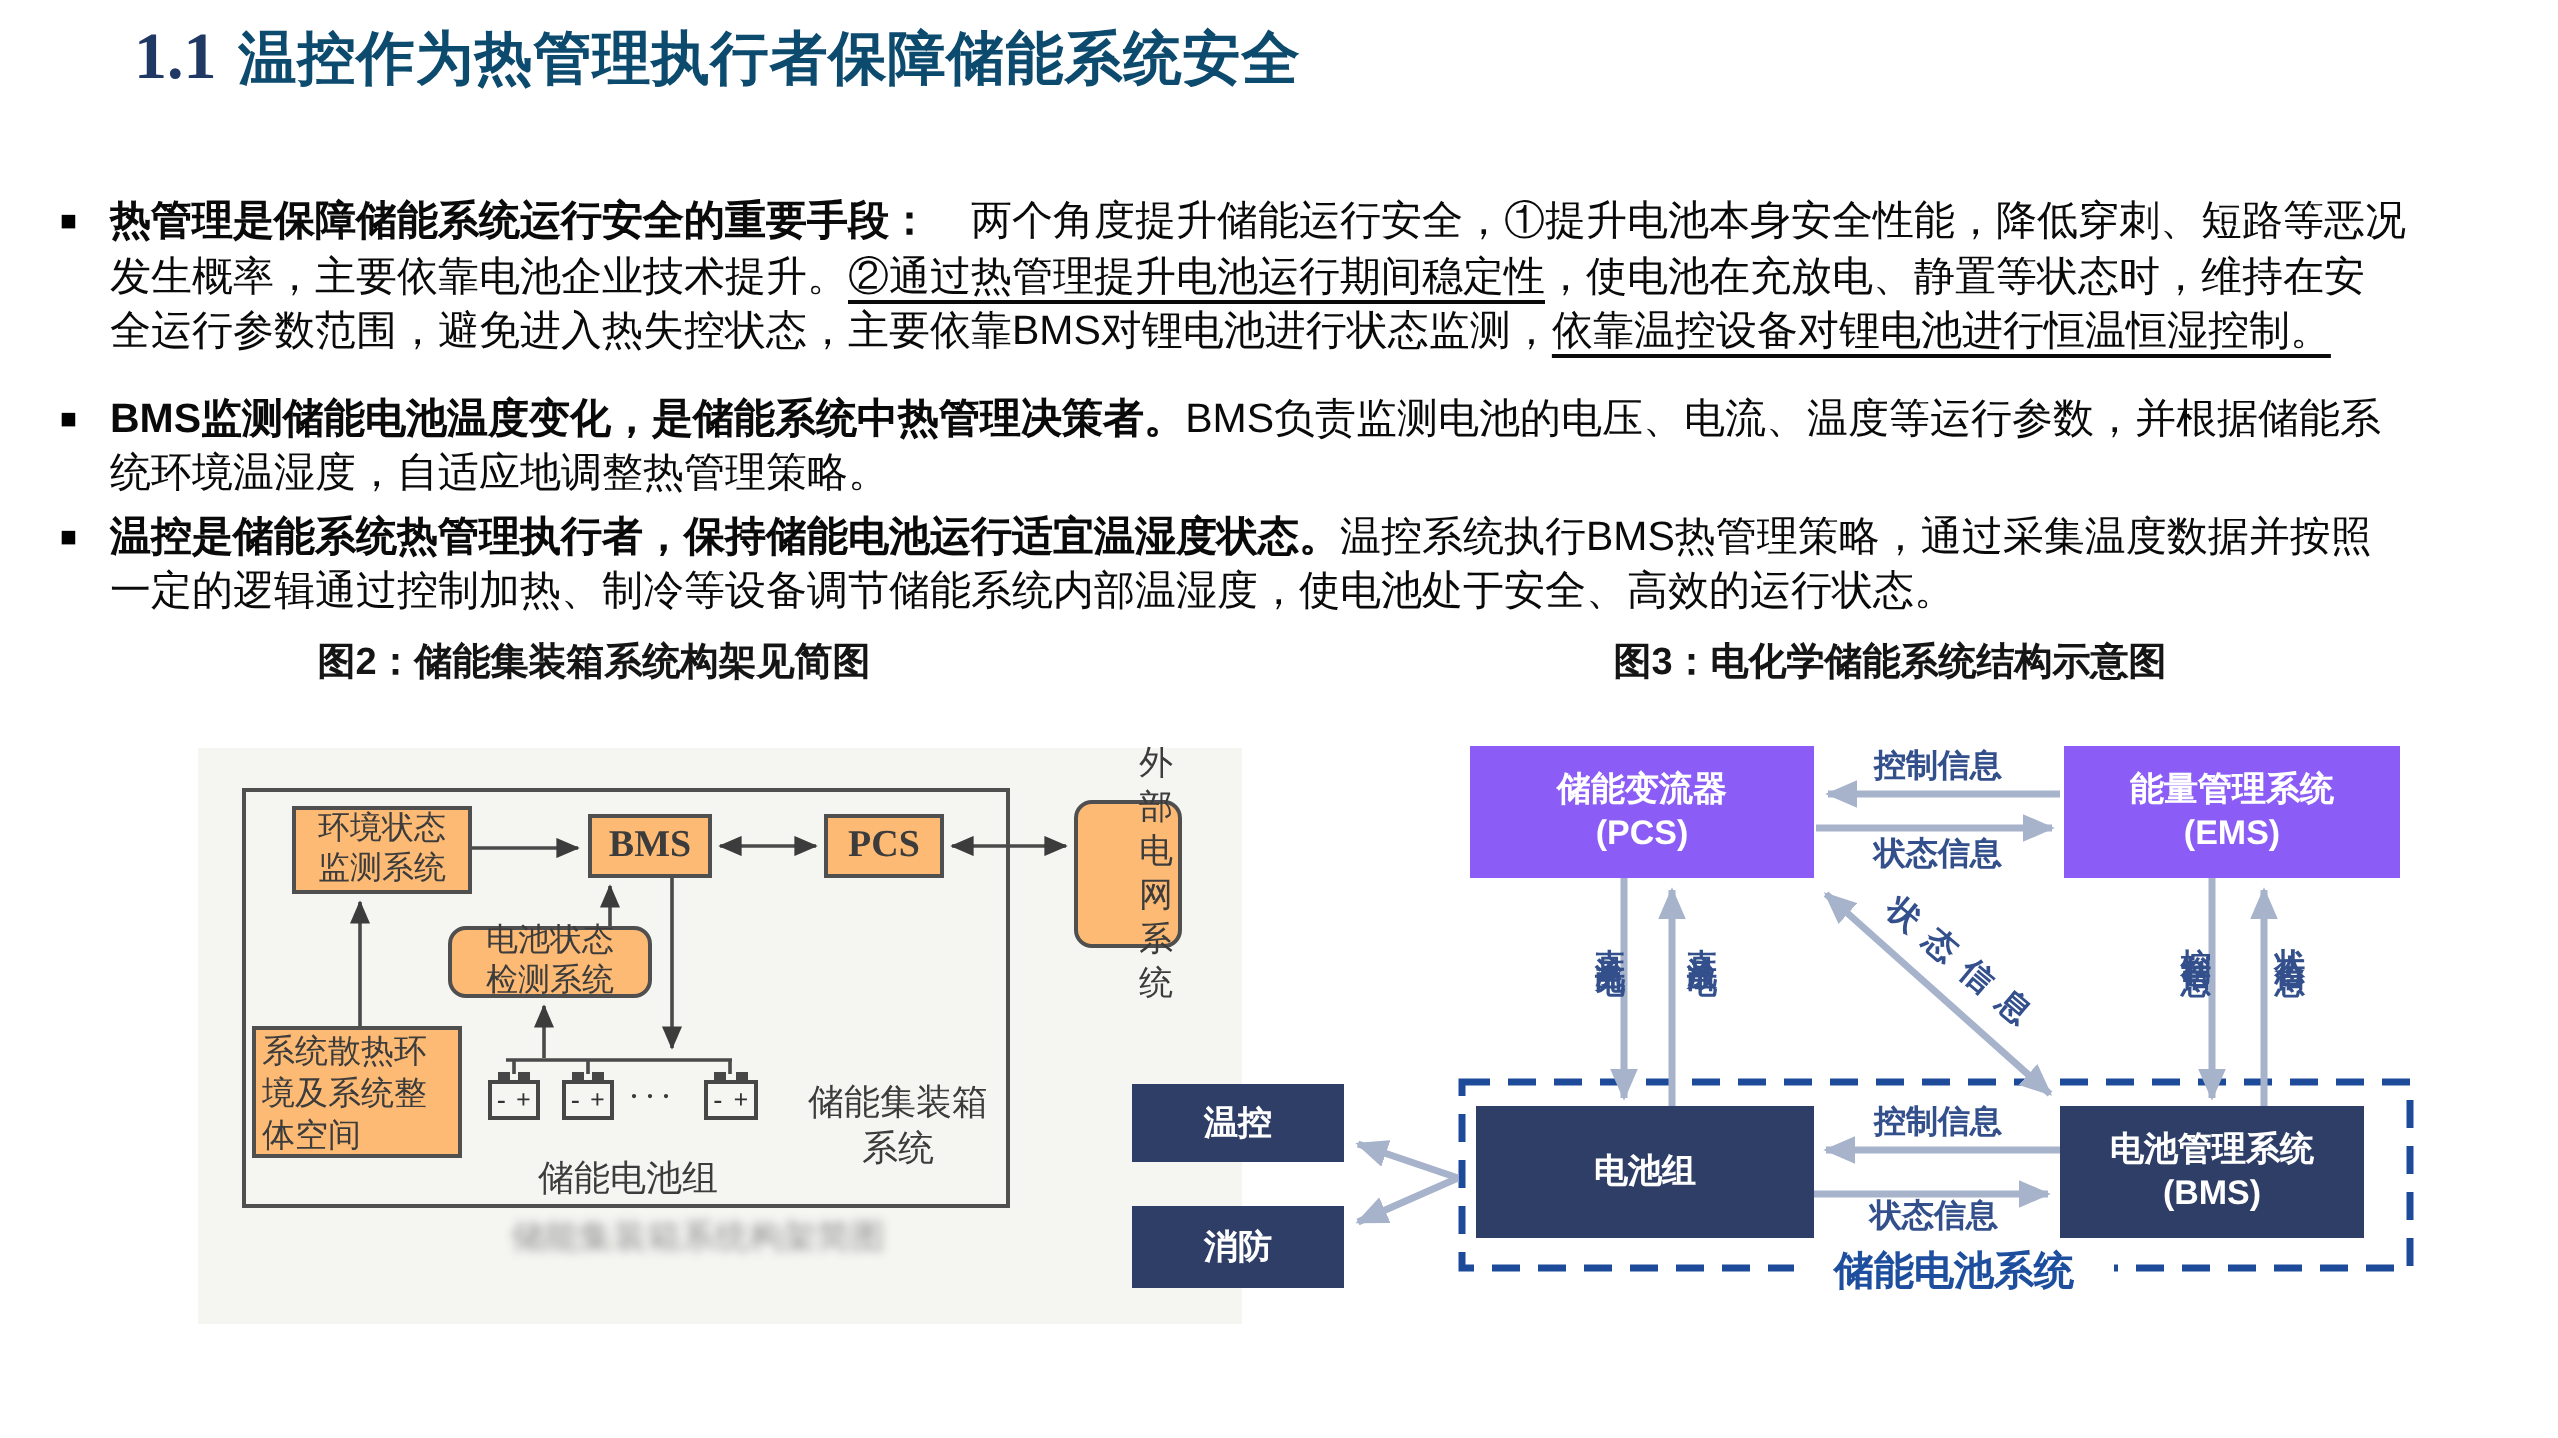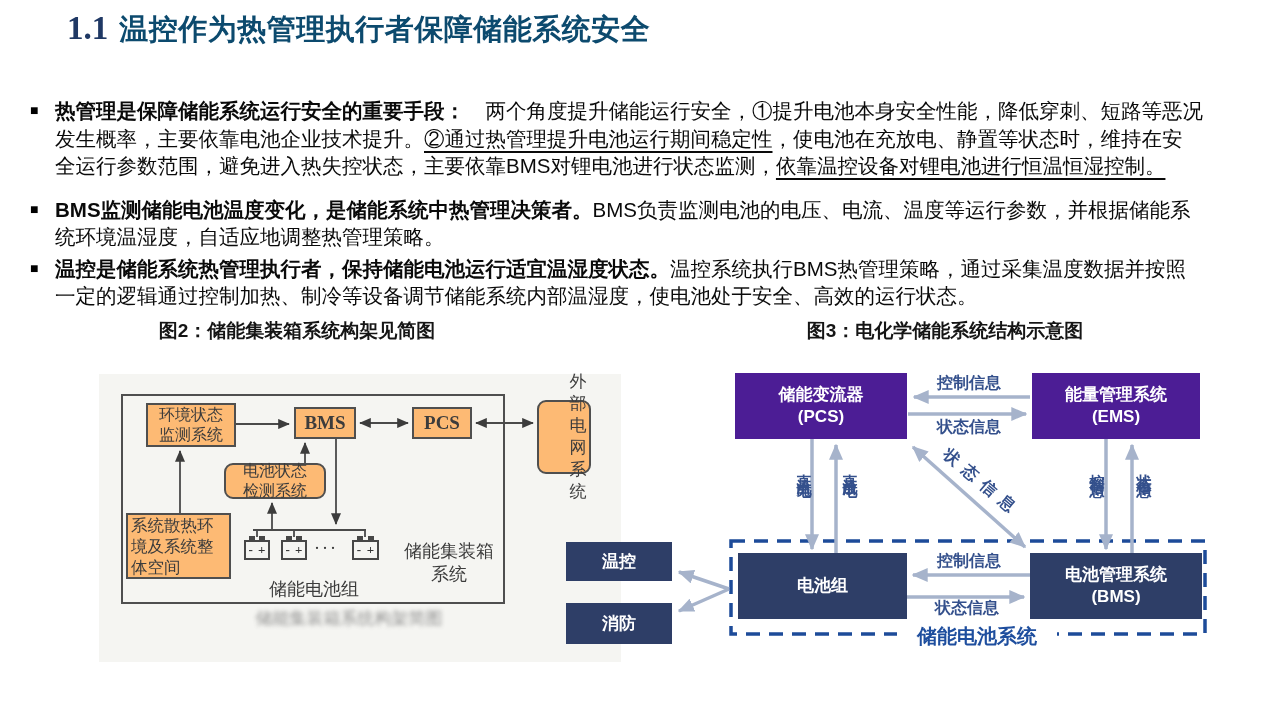--- a/index.html
+++ b/index.html
@@ -36,21 +36,21 @@
   .bump{position:absolute;top:-6px;width:6px;height:4px;background:#474747;}
   .bump.l{left:3px;} .bump.r{right:3px;}
   .faded-cap{position:absolute;left:100px;top:233px;width:300px;text-align:center;font-size:17px;
              color:#7d7d7d;filter:blur(2.3px);opacity:.85;}
   #fig2 svg{position:absolute;left:0;top:0;pointer-events:none;}
 
   
   #fig3{position:absolute;left:555px;top:365px;width:680px;height:300px;}
   .f3box{position:absolute;box-sizing:border-box;display:flex;align-items:center;justify-content:center;
          text-align:center;color:#fff;font-weight:700;white-space:pre-line;font-size:17px;line-height:22px;}
-  .f3blue{background:#4c1d95;}
+  .f3blue{background:#8b5cf6;}
   .f3navy{background:#2e3e67;}
   .alabel{position:absolute;width:100px;text-align:center;font-size:16px;font-weight:600;color:#34508c;}
   .dlabel{position:absolute;left:352px;top:108px;width:150px;text-align:center;font-size:16px;
           font-weight:600;color:#34508c;letter-spacing:8px;transform:rotate(40deg);}
   .vlabel{position:absolute;top:97px;height:100px;writing-mode:vertical-rl;text-orientation:upright;
           font-size:15px;font-weight:600;color:#34508c;letter-spacing:3px;}
   .syslabel{position:absolute;left:342px;top:257px;width:160px;height:28px;line-height:28px;
             background:#fff;text-align:center;font-size:20px;font-weight:700;color:#1e4e9e;}
   #fig3 svg{position:absolute;left:0;top:0;pointer-events:none;}
 </style>
@@ -151,21 +151,21 @@
       <path d="M154,156 H267 M158,156 V163 M195,156 V163 M266,156 V163" stroke="#4a4a4a" stroke-width="1.8" fill="none"></path>
     </svg>
   </div>
 
   <div id="fig3">
     <div class="f3box f3blue" style="left:180px;top:8px;width:172px;height:66px;">储能变流器
 (PCS)</div>
     <div class="f3box f3blue" style="left:477px;top:8px;width:168px;height:66px;">能量管理系统
 (EMS)</div>
     <div class="f3box f3navy" style="left:183px;top:188px;width:169px;height:66px;">电池组</div>
-    <div class="f3box f3navy" style="left:475px;top:188px;width:172px;height:66px;">电池管理系统
+    <div class="f3box f3navy" style="left:475px;top:188px;width:152px;height:66px;">电池管理系统
 (BMS)</div>
     <div class="f3box f3navy" style="left:11px;top:177px;width:106px;height:39px;">温控</div>
     <div class="f3box f3navy" style="left:11px;top:238px;width:106px;height:41px;">消防</div>
 
     <svg width="680" height="300" viewBox="0 0 680 300">
       <defs>
         <marker id="ghE" markerUnits="strokeWidth" markerWidth="4.6" markerHeight="4" refX="4.2" refY="2" orient="auto">
           <path d="M0,0 L4.6,2 L0,4 z" fill="#a6b3cb"></path>
         </marker>
         <marker id="ghS" markerUnits="strokeWidth" markerWidth="4.6" markerHeight="4" refX="4.2" refY="2" orient="auto-start-reverse">

